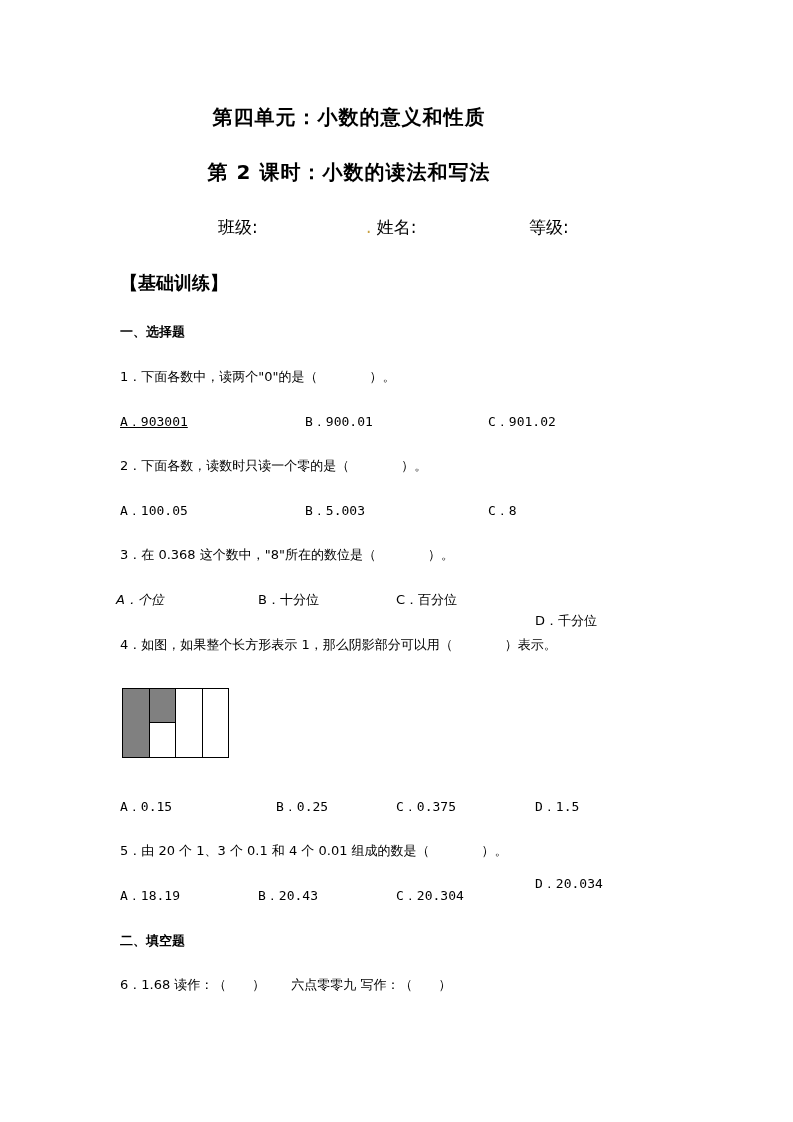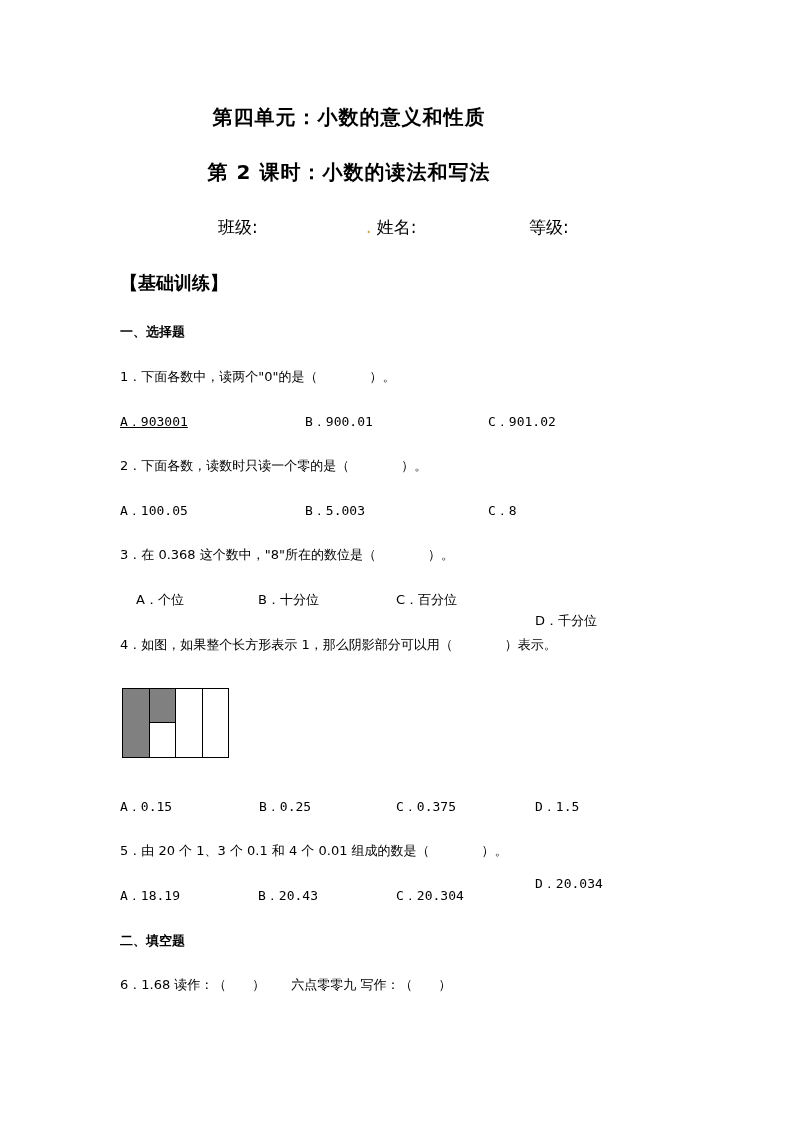--- a/index.html
+++ b/index.html
@@ -42,36 +42,36 @@
   <div class="abs opt" style="left:120px; top:413px;text-decoration:underline;">A．903001</div>
   <div class="abs opt" style="left:305px; top:413px;">B．900.01</div>
   <div class="abs opt" style="left:488px; top:413px;">C．901.02</div>
 
   <div class="abs q" style="left:120px; top:457px;">2．下面各数，读数时只读一个零的是（　　　　）。</div>
   <div class="abs opt" style="left:120px; top:502px;">A．100.05</div>
   <div class="abs opt" style="left:305px; top:502px;">B．5.003</div>
   <div class="abs opt" style="left:488px; top:502px;">C．8</div>
 
   <div class="abs q" style="left:120px; top:546px;">3．在 0.368 这个数中，"8"所在的数位是（　　　　）。</div>
-  <div class="abs q" style="left:136px; top:591px;">A．个位</div>
+  <div class="abs q" style="left:116px; top:591px;font-style:italic;">A．个位</div>
   <div class="abs q" style="left:258px; top:591px;">B．十分位</div>
   <div class="abs q" style="left:396px; top:591px;">C．百分位</div>
   <div class="abs q" style="left:535px; top:612px;">D．千分位</div>
 
   <div class="abs q" style="left:120px; top:636px;">4．如图，如果整个长方形表示 1，那么阴影部分可以用（　　　　）表示。</div>
   <div class="figure">
     <div class="col" style="background:#808080;"></div>
     <div class="col">
       <div class="half-top" style="background:#808080;"></div>
     </div>
     <div class="col"></div>
     <div class="col"></div>
   </div>
   <div class="abs opt" style="left:120px; top:798px;">A．0.15</div>
-  <div class="abs opt" style="left:259px; top:798px;">B．0.25</div>
+  <div class="abs opt" style="left:276px; top:798px;">B．0.25</div>
   <div class="abs opt" style="left:396px; top:798px;">C．0.375</div>
   <div class="abs opt" style="left:535px; top:798px;">D．1.5</div>
 
   <div class="abs q" style="left:120px; top:842px;">5．由 20 个 1、3 个 0.1 和 4 个 0.01 组成的数是（　　　　）。</div>
   <div class="abs opt" style="left:120px; top:887px;">A．18.19</div>
   <div class="abs opt" style="left:258px; top:887px;">B．20.43</div>
   <div class="abs opt" style="left:396px; top:887px;">C．20.304</div>
   <div class="abs opt" style="left:535px; top:875px;">D．20.034</div>
 
   <div class="abs sub" style="left:120px; top:932px;">二、填空题</div>

